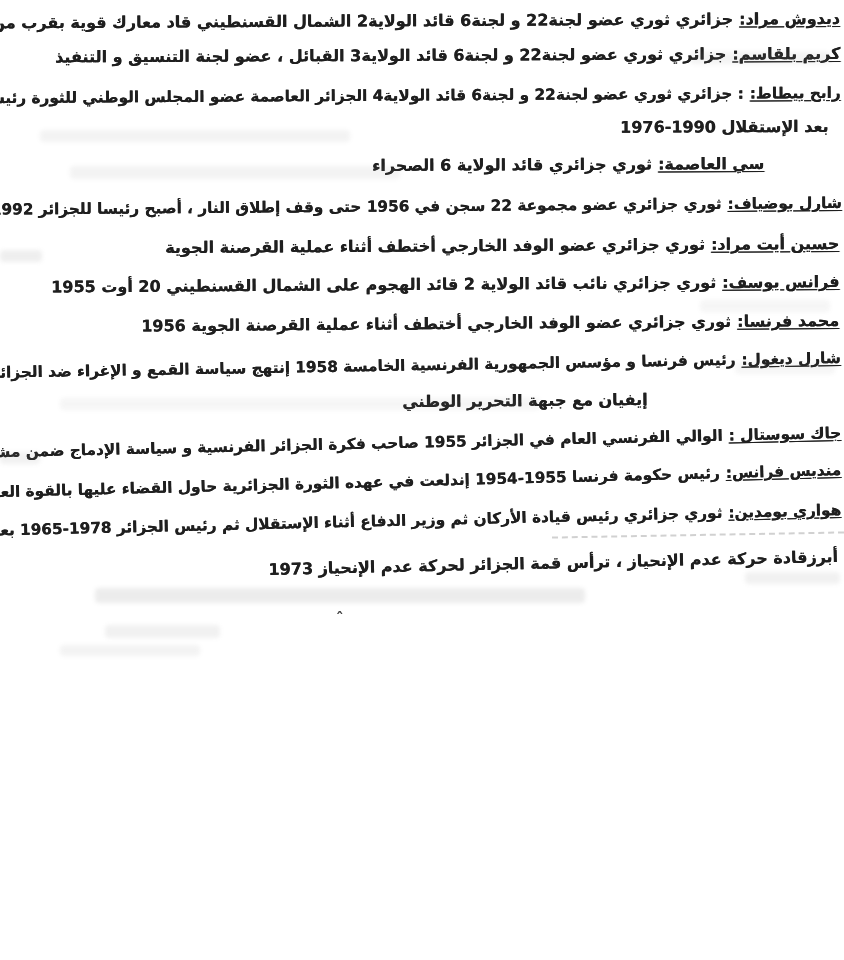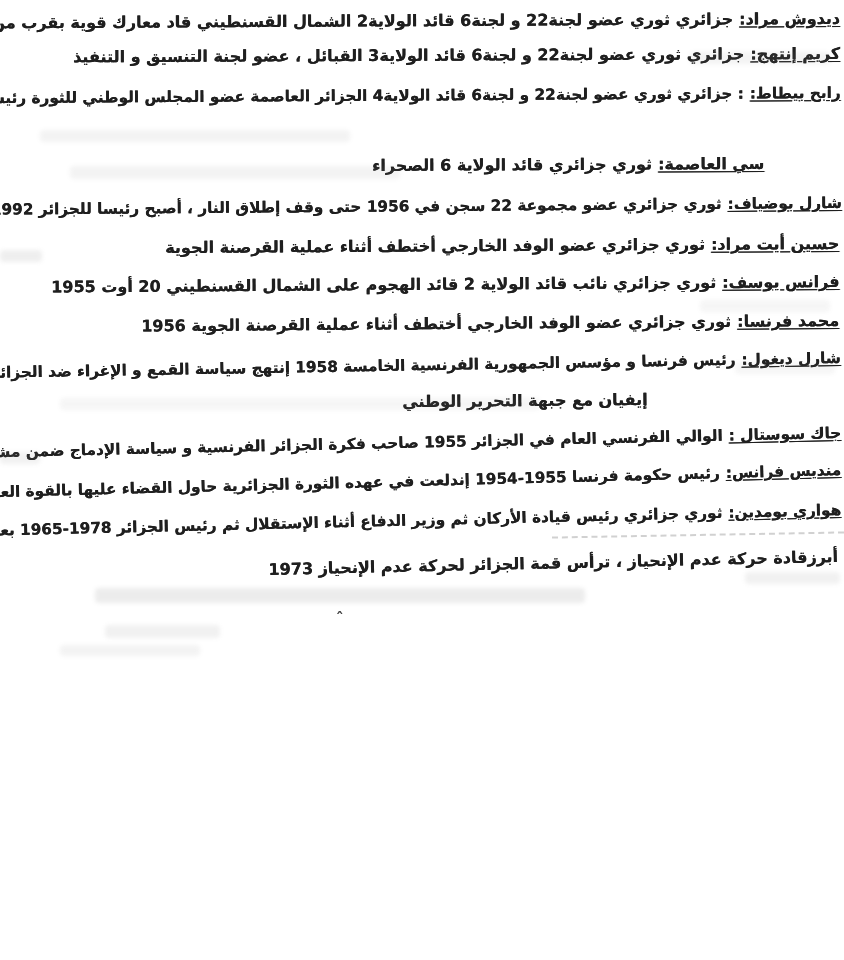--- a/index.html
+++ b/index.html
@@ -76,27 +76,30 @@
 </head>
 <body>
 
 <div class="scan-page">
 
   <div class="line l1" dir="rtl">
     <span class="nm">ديدوش مراد:</span><span class="tx">جزائري ثوري عضو لجنة22 و لجنة6 قائد الولاية2 الشمال القسنطيني قاد معارك قوية بقرب من سكيكدة</span>
   </div>
 
   <div class="line l2" dir="rtl">
-    <span class="nm">كريم إنتهج:</span><span class="tx">جزائري ثوري عضو لجنة22 و لجنة6 قائد الولاية3 القبائل ، عضو لجنة التنسيق و التنفيذ</span>
+    <span class="nm">كريم بلقاسم:</span><span class="tx">جزائري ثوري عضو لجنة22 و لجنة6 قائد الولاية3 القبائل ، عضو لجنة التنسيق و التنفيذ</span>
   </div>
 
   <div class="line l3 small" dir="rtl">
     <span class="nm">رابح بيطاط:</span><span class="tx">: جزائري ثوري عضو لجنة22 و لجنة6 قائد الولاية4 الجزائر العاصمة عضو المجلس الوطني للثورة رئيس المجلس الوطني</span>
   </div>
 
+  <div class="line l4" dir="rtl">
+    <span class="tx">بعد الإستقلال 1990-1976</span>
+  </div>
 
   <div class="line l5" dir="rtl">
     <span class="nm">سي العاصمة:</span><span class="tx">ثوري جزائري قائد الولاية 6 الصحراء</span>
   </div>
 
   <div class="line l6 small" dir="rtl">
     <span class="nm">شارل بوضياف:</span><span class="tx">ثوري جزائري عضو مجموعة 22 سجن في 1956 حتى وقف إطلاق النار ، أصبح رئيسا للجزائر 1992 و أغتيل1994</span>
   </div>
 
   <div class="line l7" dir="rtl">

